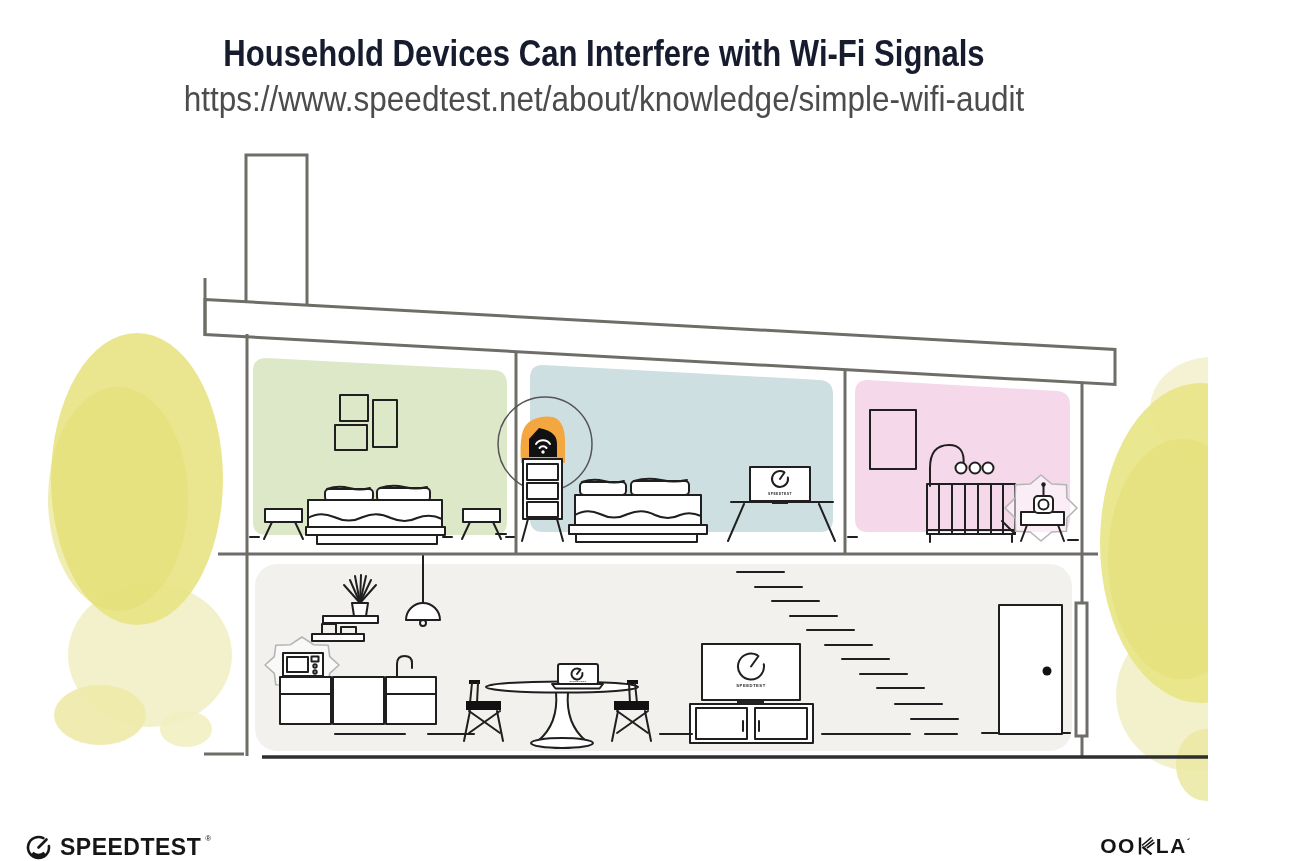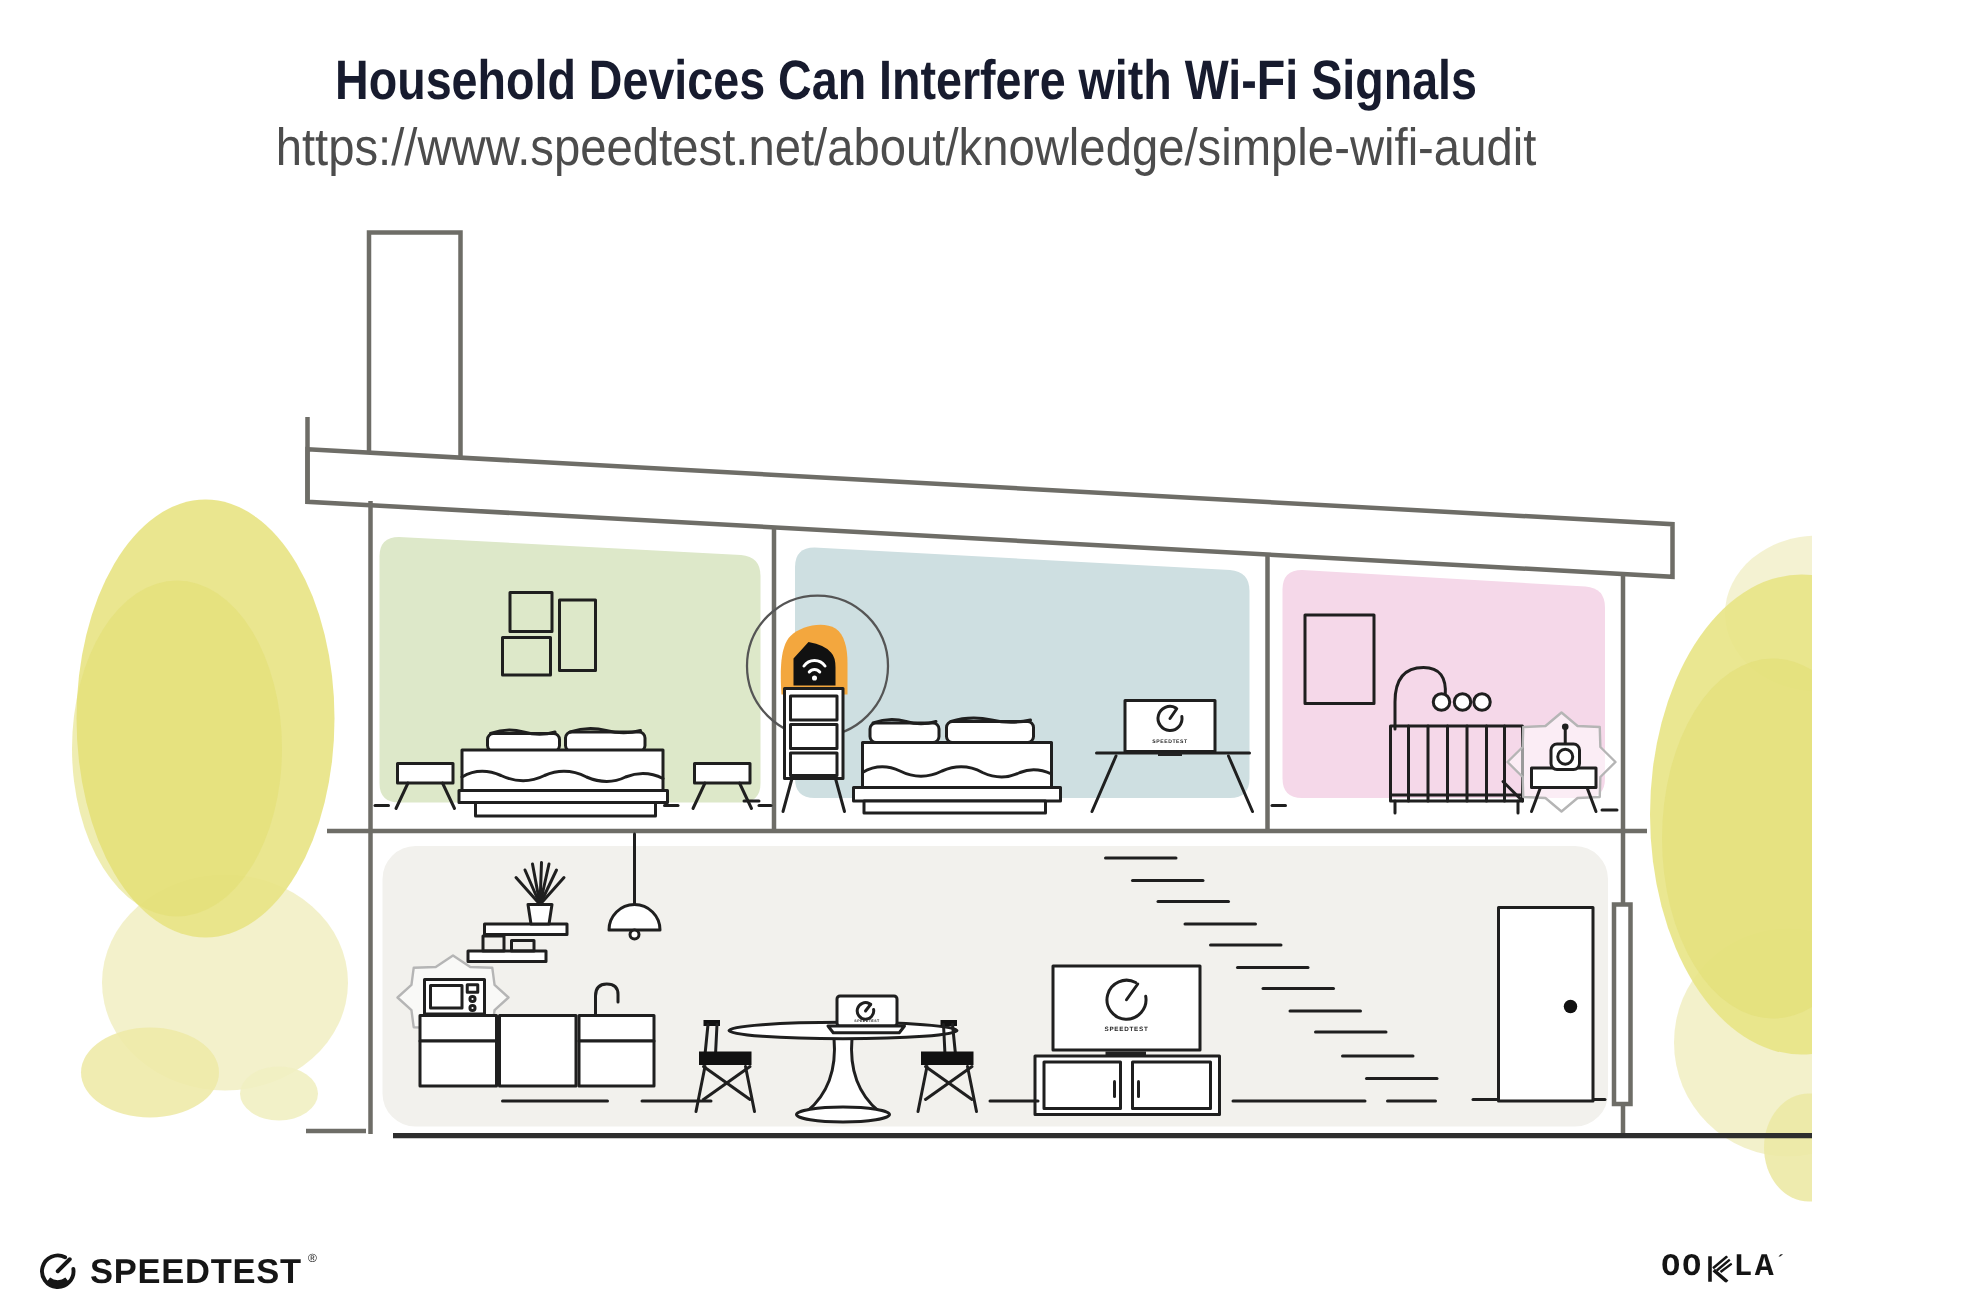--- a/index.html
+++ b/index.html
@@ -13,21 +13,21 @@
        font-size:35px;line-height:40px;font-weight:400;color:var(--url_color,#4c4c4c);
        transform:scaleX(.9);transform-origin:50% 50%;}
   .scene{position:absolute;inset:0;}
   .scene svg{display:block;}
 
   
   .speedtest-logo{position:absolute;left:25px;bottom:27px;display:flex;align-items:center;gap:7px;}
   .st-text{font-size:23px;font-weight:700;letter-spacing:.5px;color:#161616;}
   .st-reg{font-size:8px;color:#161616;align-self:flex-start;margin:1px 0 0 -3px;}
   .ookla-logo{position:absolute;right:16px;bottom:33px;display:flex;align-items:flex-end;
-              color:#141414;font-size:21px;font-weight:600;letter-spacing:1.5px;line-height:18px;font-family:Liberation Mono, monospace;}
+              color:#141414;font-size:21px;font-weight:600;letter-spacing:1.5px;line-height:18px;}
   .ookla-k{margin:0 1px 0 2px;}
   .ok-mark{font-size:11px;align-self:flex-start;margin:-4px 0 0 0;}
 
   
   .ink{stroke:var(--ink,#1f1f1f);fill:none;stroke-width:2;stroke-linecap:round;stroke-linejoin:round;}
   .inkf{stroke:var(--ink,#1f1f1f);fill:#ffffff;stroke-width:2;stroke-linecap:round;stroke-linejoin:round;}
   .struct{stroke:var(--structure_gray,#6e6d67);fill:none;stroke-width:3;stroke-linecap:butt;}
   .structf{stroke:var(--structure_gray,#6e6d67);fill:#ffffff;stroke-width:3;}
   .burst{stroke:var(--interference_gray,#b5b5b5);stroke-width:1.6;fill:rgba(255,255,255,.55);stroke-linejoin:round;}
   .screen-label{font-family:"Liberation Sans",sans-serif;font-weight:700;fill:#1f1f1f;text-anchor:middle;}

